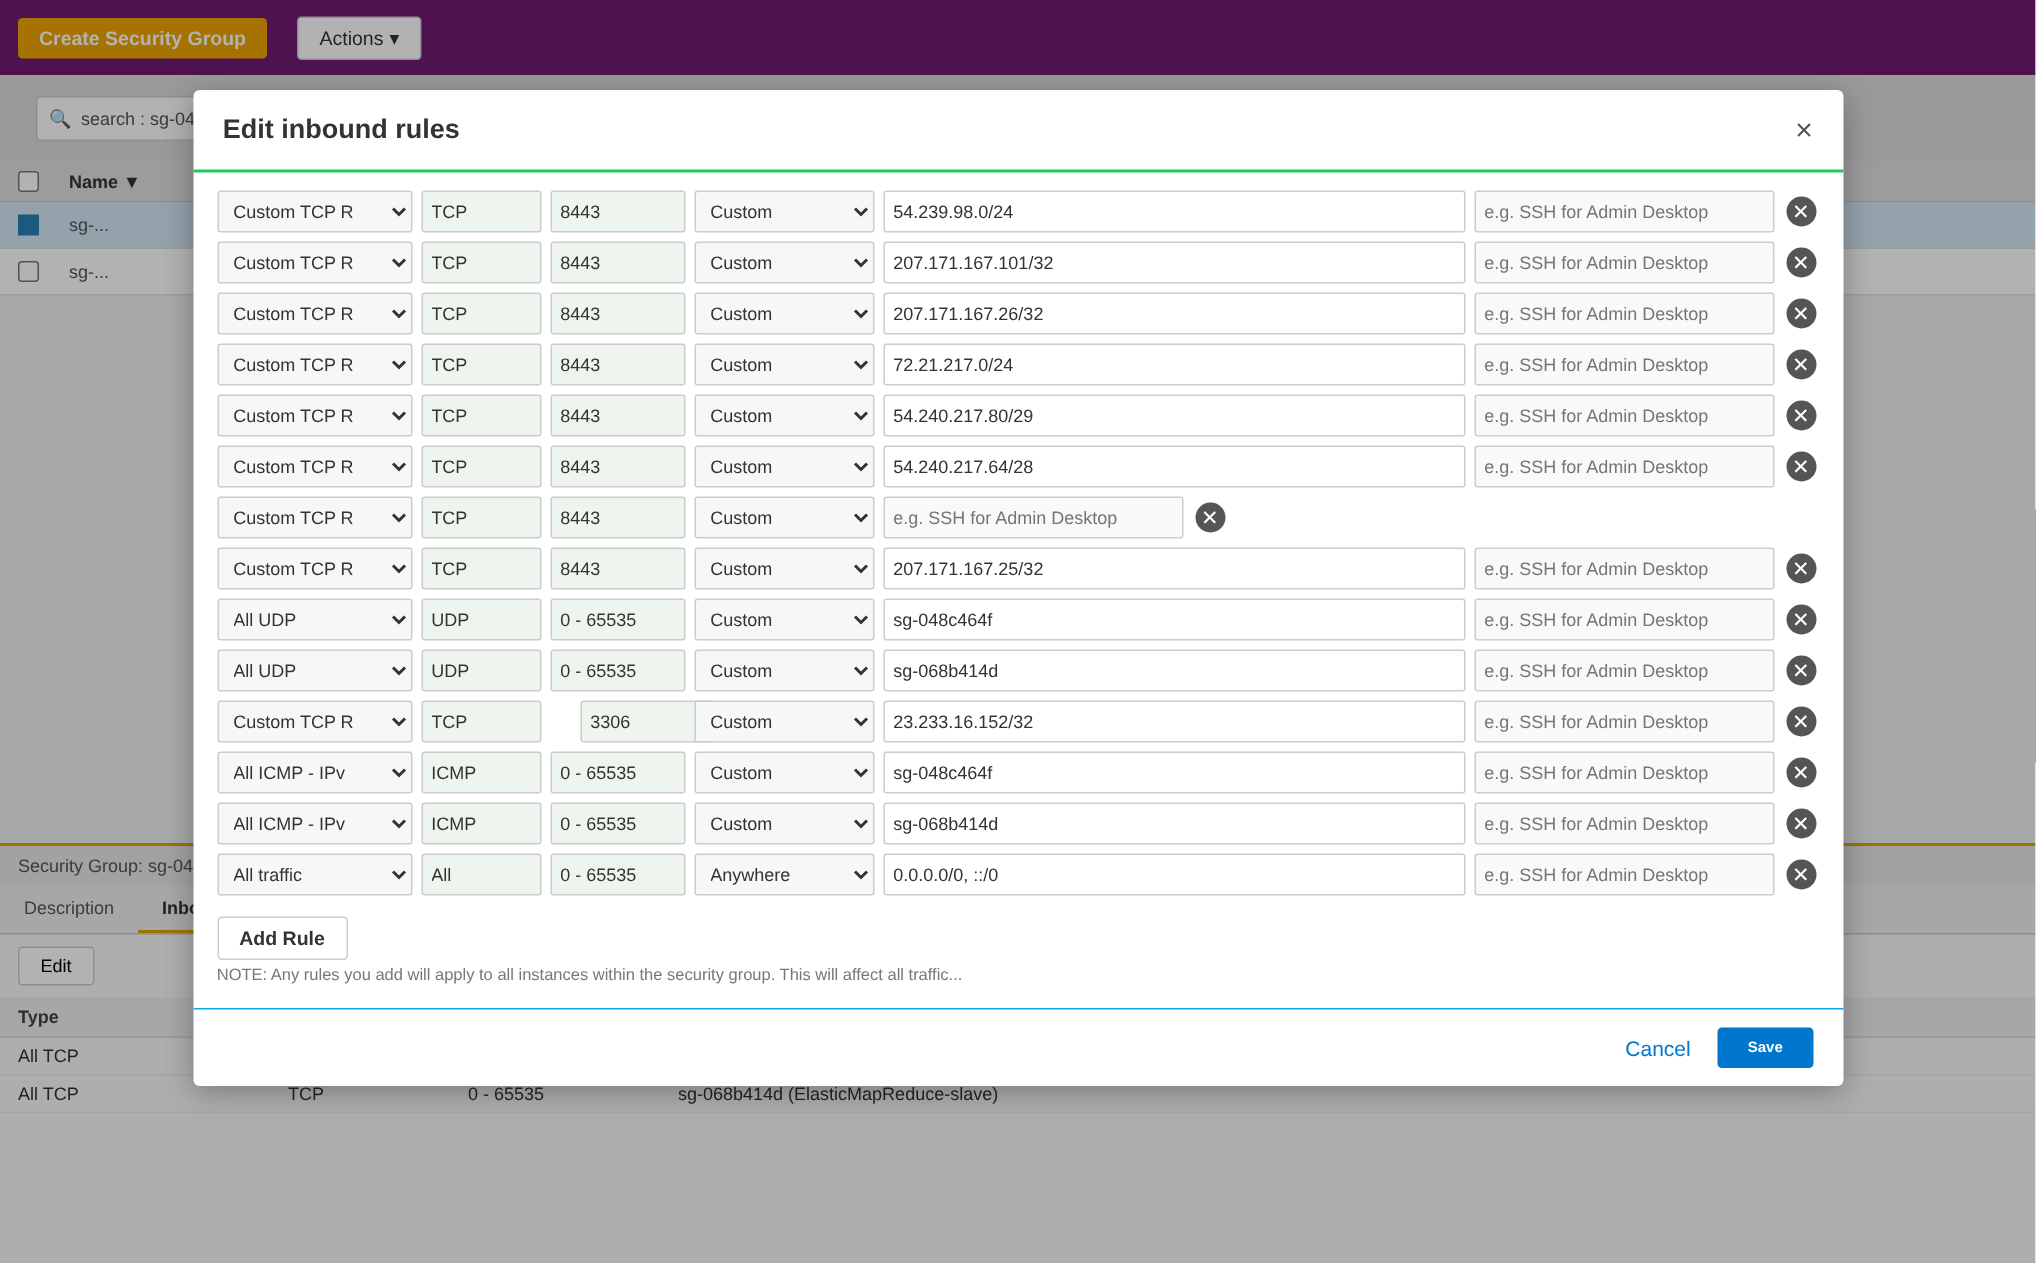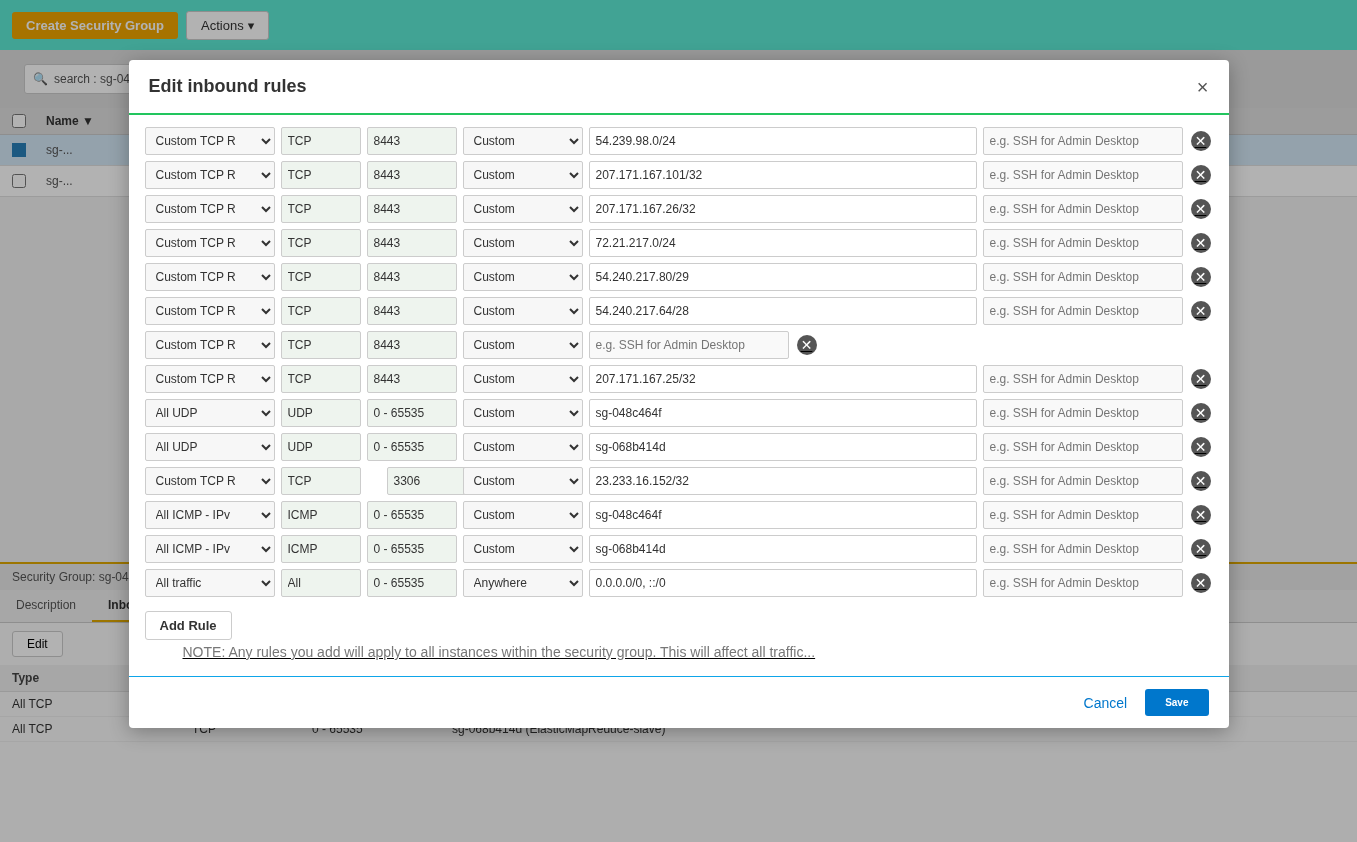--- a/index.html
+++ b/index.html
@@ -12,26 +12,26 @@
 
     
     .page-bg {
       width: 1357px;
       height: 842px;
       background: #f2f2f2;
       position: relative;
     }
 
     .top-bar {
-      background: #5eead4;
+      background: #701a75;
       height: 50px;
       display: flex;
       align-items: center;
       padding: 16px 12px;
-      gap: 8px;
+      gap: 20px;
     }
 
     .btn-create {
       background: #f0a500;
       color: white;
       border: none;
       padding: 6px 14px;
       border-radius: 3px;
       cursor: pointer;
       font-size: 13px;
@@ -210,21 +210,20 @@
       font-size: 20px;
       cursor: pointer;
       color: #555;
       line-height: 1;
     }
 
     .modal-body {
       flex: 1;
       overflow-y: auto;
       padding: 12px 16px;
-      text-decoration: underline;
     }
 
     .modal-footer {
       padding: 12px 20px;
       border-top: 1px solid #0ea5e9;
       display: flex;
       justify-content: flex-end;
       gap: 10px;
       align-items: center;
     }
@@ -337,24 +336,23 @@
       background: #555;
       display: flex;
       align-items: center;
       justify-content: center;
       color: white;
       font-size: 14px;
       line-height: 1;
     }
 
     .note-text {
-      font-size: 14px;
+      font-size: 11px;
       color: #777;
       padding: 4px 0;
-      margin-left: 38px;
     }
 
     .blue-square {
       width: 14px;
       height: 14px;
       background: #2980b9;
       display: inline-block;
     }
   </style>
 </head>

